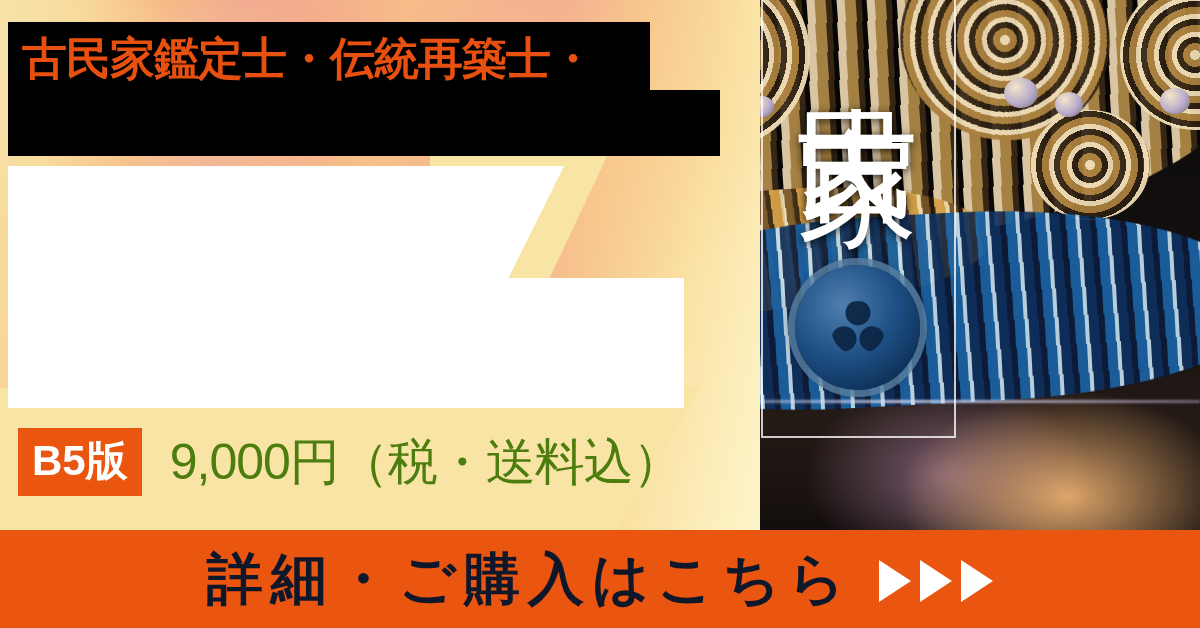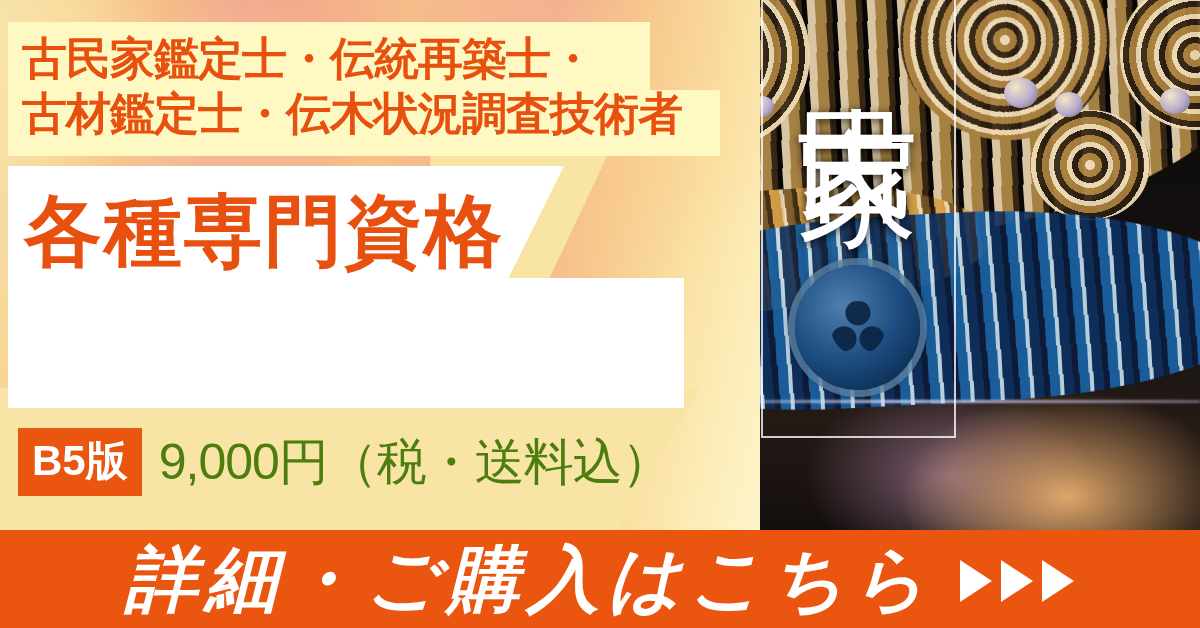--- a/index.html
+++ b/index.html
@@ -161,21 +161,21 @@
   }
   .slab-yellow2 {
     position:absolute; left:430px; top:150px; width:300px; height:250px;
     background:#f8e5a6;
     clip-path:polygon(0 0, 180px 0, 62px 250px, 0 250px);
   }
 
   
   .card-top {
     position:absolute; left:8px; top:22px; width:712px; height:134px;
-    background:#fef9c3;
+    background:#000000;
     clip-path:polygon(0 0, 642px 0, 642px 68px, 712px 68px, 712px 134px, 0 134px);
   }
   .card-top .line {
     position:absolute; left:14px;
     color:#e8500f;
     font-size:45px; font-weight:700; line-height:1;
     letter-spacing:-1px;
     white-space:nowrap;
   }
   .card-top .l1 { top:14px; }
@@ -200,44 +200,44 @@
     color:#e8500f;
     font-size:78px; font-weight:700; line-height:1;
     letter-spacing:2px; white-space:nowrap;
   }
   .t1 { left:24px;  top:26px; }
   .t2 { left:170px; top:124px; }
 
   
   .price-row {
     position:absolute; left:18px; top:428px;
-    display:flex; align-items:center; gap:17px;
+    display:flex; align-items:center; gap:28px;
   }
   .badge {
     background:#ea550f; color:#fff;
     font-size:42px; font-weight:700; line-height:1;
     padding:12px 14px 14px;
     letter-spacing:0;
   }
   .price-text {
     color:#4d7c0f;
     font-size:50px; font-weight:500; line-height:1;
     letter-spacing:-1px; white-space:nowrap;
   }
 
   
   .cta {
     position:absolute; left:0; top:530px; width:1200px; height:98px;
     background:#ea550f;
     display:flex; align-items:center; justify-content:center; gap:26px;
   }
   .cta-text {
-    color:#ffffff;
-    font-size:72px; font-weight:700; line-height:1;
-    letter-spacing:8px; white-space:nowrap;font-style:italic;
+    color:#0f172a;
+    font-size:56px; font-weight:700; line-height:1;
+    letter-spacing:8px; white-space:nowrap;
   }
   .arrows { display:flex; align-items:center; gap:9px; margin-top:4px; }
   .arrows .tri {
     width:0; height:0;
     border-top:21px solid transparent;
     border-bottom:21px solid transparent;
     border-left:32px solid #fff;
   }
 </style>
 </head>
@@ -269,27 +269,25 @@
   <div class="book-sub">伝統構法、古民家活用のための調査と再生の</div>
 
   <div class="bg-left">
     <div class="grain"></div>
   </div>
   <div class="slab-yellow2"></div>
   <div class="slab-yellow"></div>
 
   <div class="card-top">
     <div class="line l1">古民家鑑定士・伝統再築士・</div>
-    <div class="line l2">古材鑑定士・伝木状況調査技術者</div>
   </div>
 
   <div class="card-main"></div>
   <div class="card-main-lower"></div>
   <div class="title-wrap">
-    <div class="title-line t1">各種専門資格</div>
   </div>
 
   <div class="price-row">
     <div class="badge">B5版</div>
     <div class="price-text">9,000円（税・送料込）</div>
   </div>
 
   <div class="cta">
     <div class="cta-text">詳細・ご購入はこちら</div>
     <div class="arrows">

